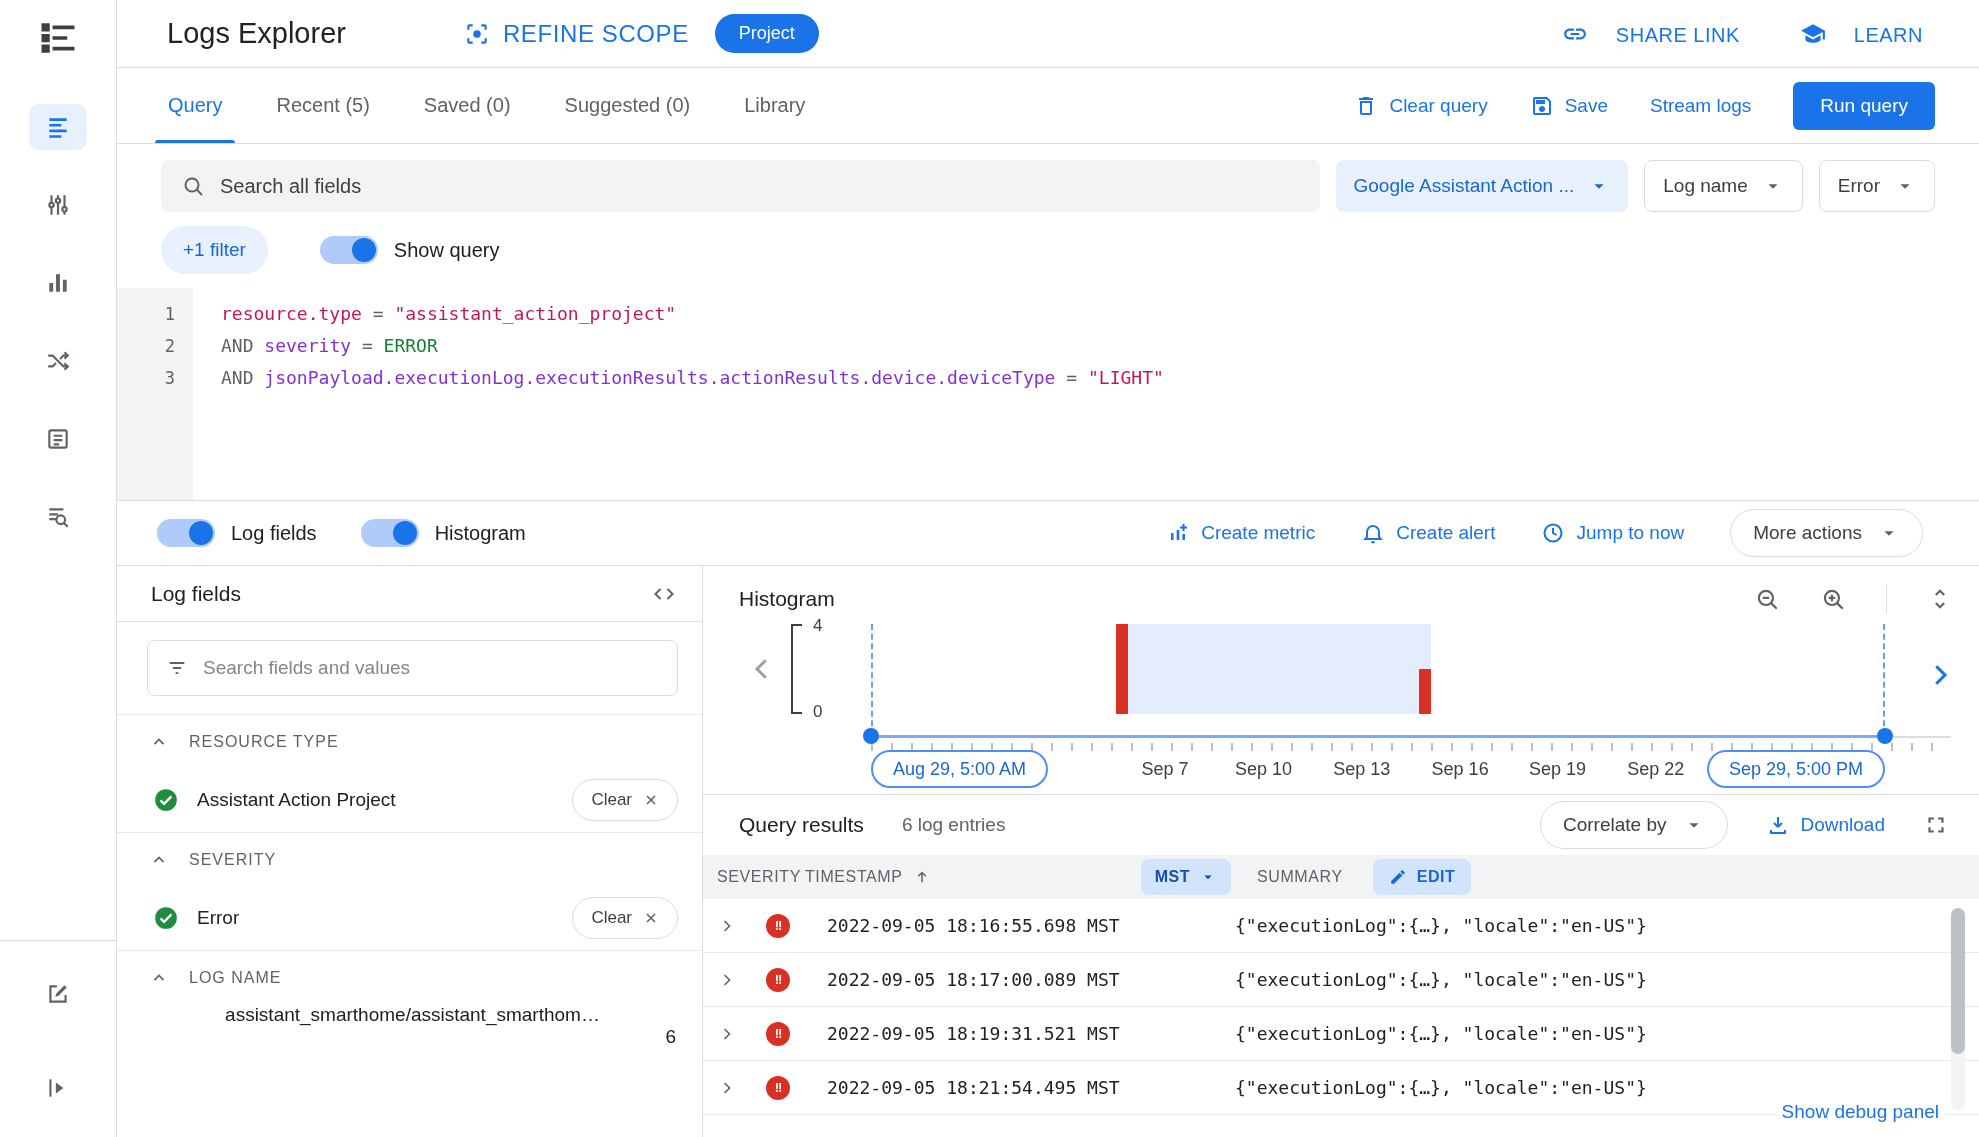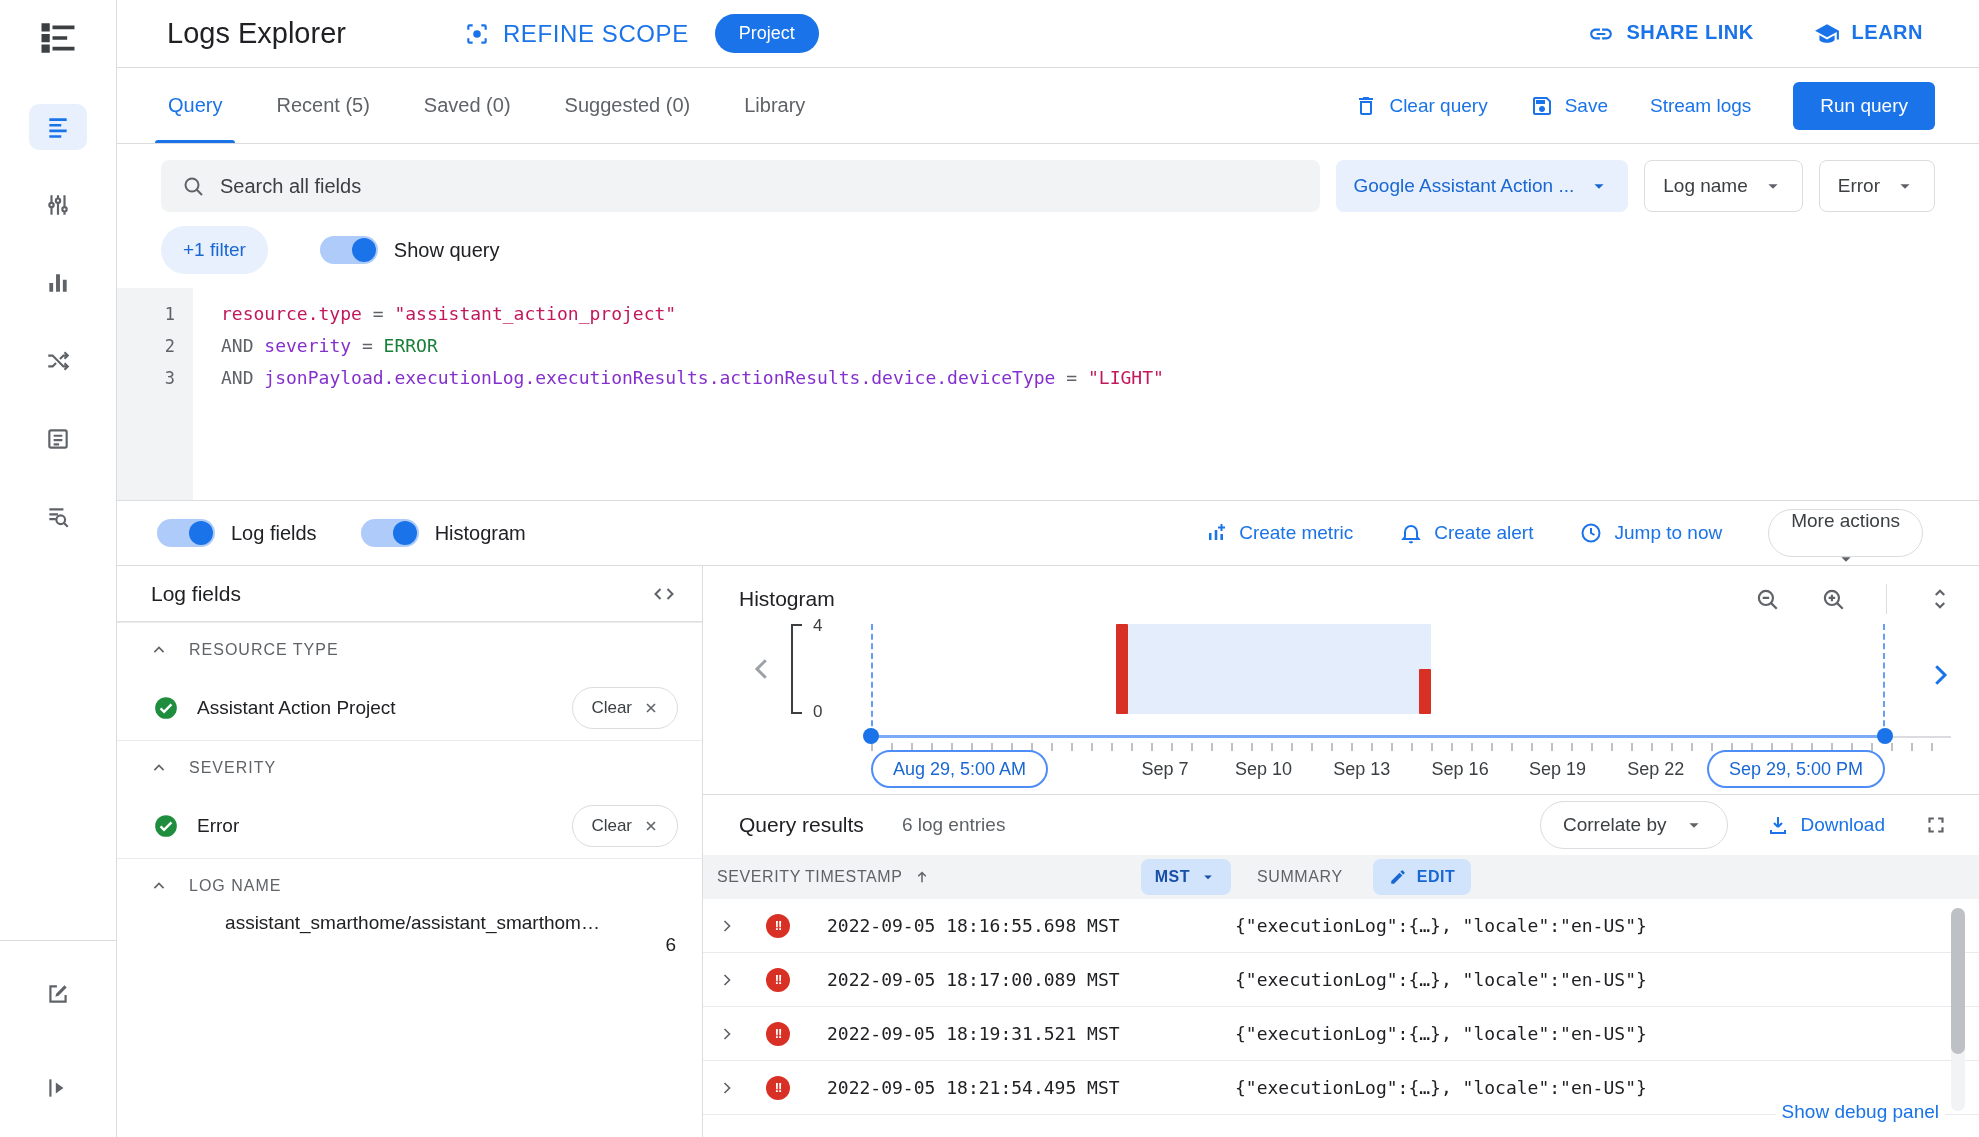--- a/index.html
+++ b/index.html
@@ -22,21 +22,21 @@
   .rail-bottom { margin-top:auto; width:100%; border-top:1px solid #dadce0; display:flex; flex-direction:column; align-items:center; gap:48px; padding:30px 0 26px; }
 
   
   .main { flex:1; display:flex; flex-direction:column; min-width:0; }
 
   .topbar { height:68px; flex-shrink:0; border-bottom:1px solid #dadce0; display:flex; align-items:center; padding:0 56px 0 50px; }
   .app-title { font-size:29px; font-weight:400; color:#202124; }
   .refine { display:flex; align-items:center; gap:13px; margin-left:118px; color:#1a73e8; font-size:24px; font-weight:500; letter-spacing:.6px; background:none; border:none; }
   .project-pill { margin-left:26px; background:#1a73e8; color:#fff; border:none; border-radius:999px; padding:9px 24px; font-size:18px; font-weight:500; }
   .topbar-right { margin-left:auto; display:flex; align-items:center; gap:60px; }
-  .top-link { display:flex; align-items:flex-start; gap:12px; color:#1a73e8; font-size:20px; font-weight:700; letter-spacing:.5px; background:none; border:none; }
+  .top-link { display:flex; align-items:flex-end; gap:28px; color:#1a73e8; font-size:20px; font-weight:400; letter-spacing:.5px; background:none; border:none; }
 
   .tabbar { height:76px; flex-shrink:0; border-bottom:1px solid #dadce0; display:flex; align-items:stretch; padding:0 44px 0 24px; }
   .tab { padding:0 27px; display:flex; align-items:center; font-size:20px; font-weight:500; color:#5f6368; position:relative; cursor:pointer; }
   .tab.active { color:#1a73e8; }
   .tab.active::after { content:""; position:absolute; left:14px; right:14px; bottom:0; height:3px; background:#1a73e8; border-radius:3px 3px 0 0; }
   .tabbar-right { margin-left:auto; display:flex; align-items:center; gap:42px; }
   .link-btn { display:flex; align-items:center; gap:11px; color:#1a73e8; font-size:19px; font-weight:500; background:none; border:none; }
   .run-btn { background:#1a73e8; color:#fff; border:none; border-radius:6px; padding:13px 27px; font-size:19px; font-weight:500; }
 
   
@@ -64,21 +64,21 @@
   .tok-key { color:#c2185b; }
   .tok-string { color:#c2185b; }
   .tok-field { color:#8430ce; }
   .tok-op { color:#5f6368; }
   .tok-value { color:#188038; }
 
   
   .tools { height:66px; flex-shrink:0; border-top:1px solid #dadce0; border-bottom:1px solid #dadce0; display:flex; align-items:center; padding:0 56px 0 40px; }
   .toggle-group { display:flex; align-items:center; gap:16px; margin-right:44px; }
   .tools-right { margin-left:auto; display:flex; align-items:center; gap:46px; }
-  .more-actions { border:1px solid #dadce0; background:#fff; border-radius:999px; height:48px; padding:0 22px; display:flex; align-items:center; gap:16px; font-size:19px; font-weight:500; color:#3c4043;flex-direction:column; }
+  .more-actions { border:1px solid #dadce0; background:#fff; border-radius:999px; height:48px; padding:0 22px; display:flex; align-items:center; gap:16px; font-size:19px; font-weight:500; color:#3c4043; }
 
   
   .content { flex:1; min-height:0; display:flex; }
 
   .fields { width:586px; flex-shrink:0; border-right:1px solid #dadce0; display:flex; flex-direction:column; overflow:hidden; }
   .fields-head { height:56px; flex-shrink:0; display:flex; align-items:center; padding:0 26px 0 34px; border-bottom:1px solid #e0e0e0; }
   .fields-title { font-size:21px; font-weight:500; }
   .code-icon { margin-left:auto; background:none; border:none; }
   .fields-search { height:56px; margin:18px 24px 18px 30px; border:1px solid #dadce0; border-radius:8px; display:flex; align-items:center; gap:15px; padding:0 18px; }
   .fields-search input { flex:1; border:none; outline:none; font-size:19px; color:#202124; }
@@ -405,20 +405,28 @@
 
       <section class="fields">
         <div class="fields-head">
           <span class="fields-title">Log fields</span>
           <button class="code-icon">
               <svg width="24" height="24" viewBox="0 0 24 24" fill="none" stroke="#5f6368" stroke-width="2">
                 <path d="M8.5 17 3.5 12l5-5M15.5 7l5 5-5 5"></path>
               </svg>
             </button>
         </div>
+        <div class="fields-search">
+          <span>
+              <svg width="22" height="22" viewBox="0 0 24 24" fill="none" stroke="#5f6368" stroke-width="2">
+                <path d="M4 6.5h16M7.5 12h9M10.5 17.5h3"></path>
+              </svg>
+            </span>
+          <input placeholder="Search fields and values" style="">
+        </div>
 
         <div class="section-head">
           <span>
               <svg width="20" height="20" viewBox="0 0 24 24" fill="none" stroke="#5f6368" stroke-width="2">
                 <path d="M6.5 14.5 12 9l5.5 5.5"></path>
               </svg>
             </span>
           <span>RESOURCE TYPE</span>
         </div>
         <div class="field-item">

